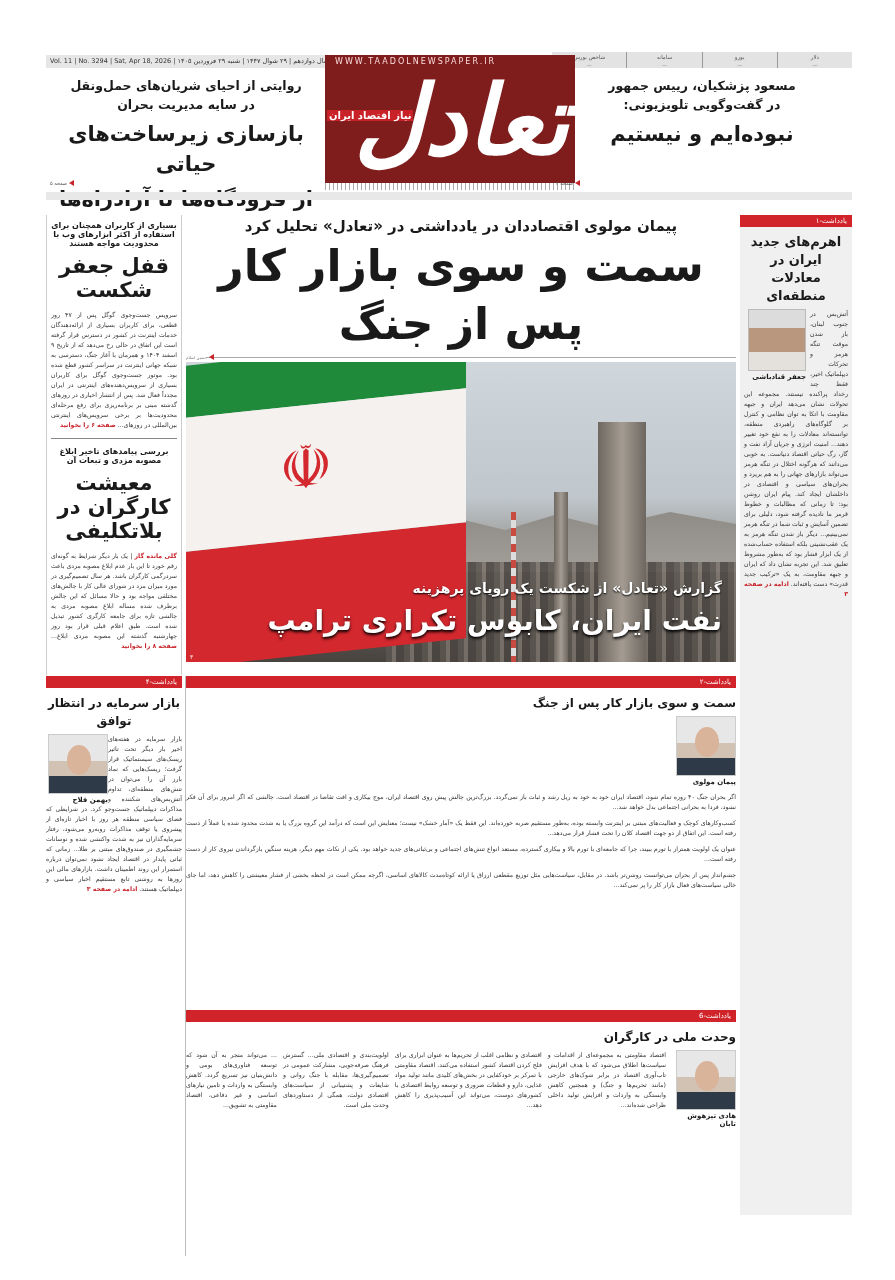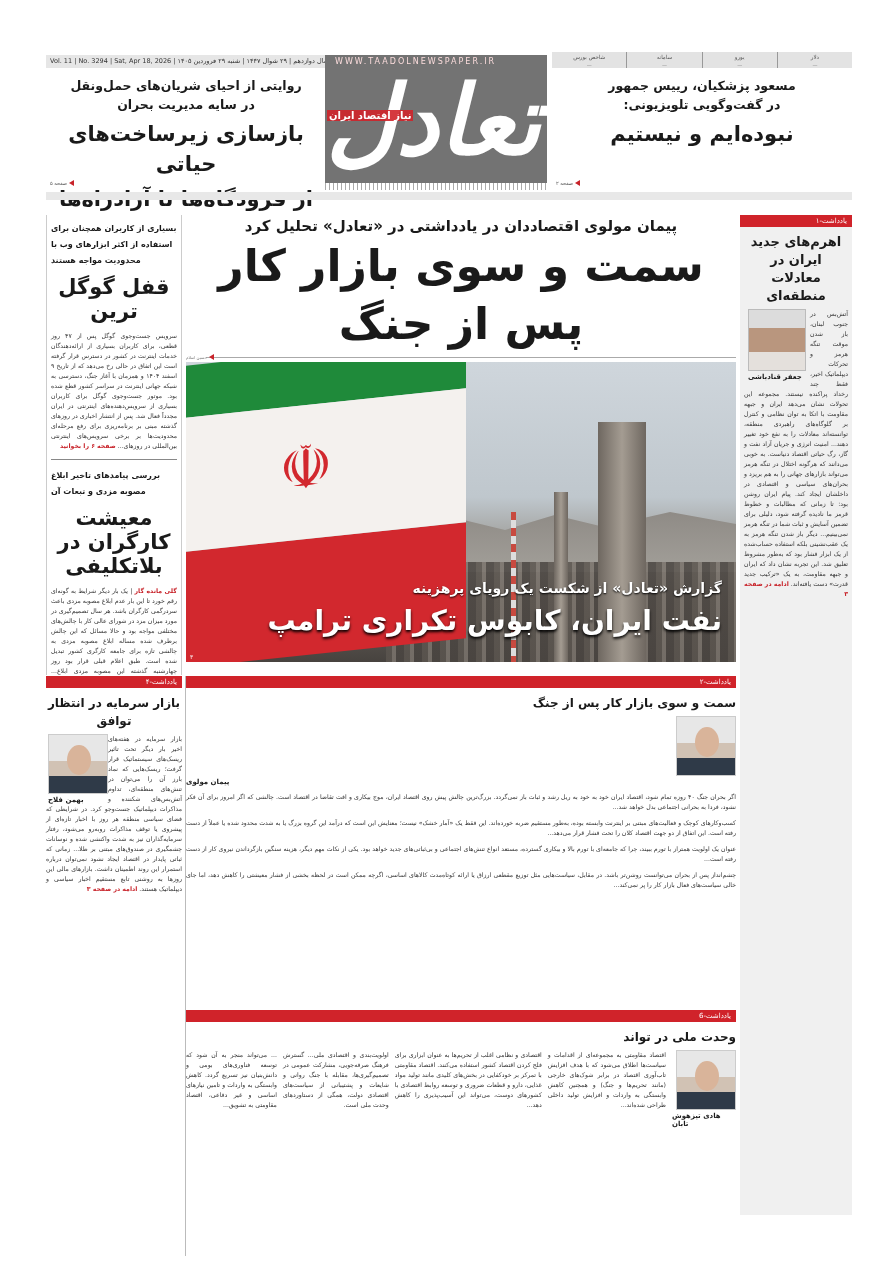--- a/index.html
+++ b/index.html
@@ -9,21 +9,21 @@
   .page { position: absolute; left: 46px; top: 52px; width: 806px; height: 1200px; }
 
   
   .date-bar { position: absolute; left: 0; top: 3px; width: 280px; height: 13px; background: #e6e6e6;
     font-size: 6.5px; line-height: 13px; color: #333; white-space: nowrap; overflow: hidden; direction: ltr; padding-left: 4px; }
   .ticker { position: absolute; right: 0; top: 0; width: 300px; height: 16px; background: #e3e3e3; display: flex; direction: rtl; }
   .ticker .cell { flex: 1; border-left: 1px solid #999; font-size: 5.5px; color: #555; text-align: center; line-height: 8px; padding-top: 1px; }
   .ticker .cell:last-child { border-left: none; }
   .ticker .cell .v { display: block; color: #888; font-size: 5px; }
 
-  .logo { position: absolute; left: 279px; top: 3px; width: 222px; height: 135px; background: #737373; overflow: hidden; }
+  .logo { position: absolute; left: 279px; top: 3px; width: 250px; height: 135px; background: #7f1d1d; overflow: hidden; }
   .logo .url { position: absolute; left: 10px; top: 2px; color: #fbdcdc; font-size: 8px; letter-spacing: 2px; font-family: "DejaVu Sans", sans-serif; direction: ltr; }
   .logo .brand { position: absolute; right: 6px; top: 10px; color: #fff; font-family: "DejaVu Serif", serif; font-weight: bold; font-size: 96px; line-height: 112px; font-style: italic; }
   .logo .slogan { position: absolute; left: 2px; top: 55px; color: #fff; font-size: 10px; font-weight: bold; background: rgba(208,35,42,.9); padding: 0 2px; }
   .logo .barcode { position: absolute; left: 0; bottom: 0; width: 100%; height: 7px; background: repeating-linear-gradient(90deg, #aaa 0 1px, #fff 1px 4px); }
 
   .top-story-left { position: absolute; left: 0; top: 24px; width: 280px; text-align: center; }
   .top-story-left .kicker { font-size: 12.5px; font-weight: bold; line-height: 19px; }
   .top-story-left .headline { font-size: 21px; font-weight: bold; line-height: 30px; margin-top: 5px; }
   .top-story-right { position: absolute; right: 0; top: 24px; width: 300px; text-align: center; }
   .top-story-right .kicker { font-size: 12.5px; font-weight: bold; line-height: 19px; }
@@ -32,21 +32,21 @@
   .page-ref .tri { width: 0; height: 0; border-top: 3px solid transparent; border-bottom: 3px solid transparent; border-right: 5px solid #c8232a; }
   .grey-rule { position: absolute; left: 0; width: 806px; height: 8px; background: #e8e8e8; top: 140px; }
 
   
   .col-left { position: absolute; left: 0; top: 163px; width: 136px; height: 460px; border: 1px solid #ccc; border-top: none; border-bottom: none; padding: 0 4px; }
   .col-right { position: absolute; right: 0; top: 163px; width: 112px; height: 1000px; background: #f0f0f0; }
   .center { position: absolute; left: 140px; top: 163px; width: 550px; }
 
   .section-bar { background: #d0232a; color: #fff; font-size: 7px; height: 12px; line-height: 12px; padding-right: 5px; }
 
-  .left-kicker { text-align: left; font-size: 8px; font-weight: bold; line-height: 16px; margin-top: 6px; }
+  .left-kicker { text-align: center; font-size: 8px; font-weight: bold; line-height: 9px; margin-top: 6px; }
   .left-headline { text-align: center; font-size: 21px; font-weight: bold; line-height: 24px; margin-top: 6px; }
   .body-text { font-size: 6.2px; line-height: 10px; color: #333; text-align: justify; }
   .body-text .more { color: #c8232a; font-weight: bold; }
   .divider { height: 1px; background: #888; margin: 8px 0; }
   .byline-inline { color: #c8232a; font-weight: bold; }
 
   .subhead { text-align: center; font-size: 15px; font-weight: bold; line-height: 22px; }
   .main-headline { text-align: center; font-size: 44px; font-weight: bold; line-height: 58px; letter-spacing: -1px; }
   .photo-credit-line { height: 1px; background: #aaa; margin: 4px 0 4px 20px; position: relative; }
   .photo-credit { position: absolute; left: -20px; top: -3px; font-size: 4px; color: #777; display: flex; gap: 2px; align-items: center; }
@@ -65,21 +65,21 @@
   .hero .flag .red { height: 40%; background: #d2282e; }
   .hero .flag .emblem { position: absolute; left: 110px; top: 25px; width: 60px; height: 75px; color: #d2282e; font-size: 60px; line-height: 75px; text-align: center; font-weight: bold; }
   .hero .overlay-kicker { position: absolute; right: 14px; top: 218px; color: #fff; font-size: 14px; font-weight: bold; text-shadow: 0 1px 2px #000; }
   .hero .overlay-headline { position: absolute; right: 14px; top: 242px; color: #fff; font-size: 28px; font-weight: bold; text-shadow: 0 2px 3px #000; }
   .hero .page-num { position: absolute; left: 4px; bottom: 2px; color: #fff; font-size: 6px; }
 
   .note-block { position: absolute; }
   .note-title { font-size: 12px; font-weight: bold; line-height: 18px; text-align: right; margin-top: 6px; }
   .author-photo { width: 60px; height: 60px; background: linear-gradient(180deg, #e7e7e7 0 45%, #d1c2b4 45% 70%, #2f3a48 70%); border: 1px solid #ccc; position: relative; }
   .author-photo .head { position: absolute; left: 18px; top: 10px; width: 24px; height: 30px; border-radius: 50%; background: #d9b49a; }
-  .author-name { font-size: 7px; font-weight: bold; text-align: left; margin-top: 2px; }
+  .author-name { font-size: 7px; font-weight: bold; text-align: right; margin-top: 2px; }
   .text-cols { display: flex; gap: 6px; }
   .text-cols > div { flex: 1; }
 
   .vrule { position: absolute; width: 1px; background: #bbb; }
 
   .right-title { font-size: 13px; font-weight: bold; text-align: center; line-height: 18px; margin: 6px 4px 4px; }
   .right-photo { float: left; width: 58px; height: 62px; margin: 0 4px 0 4px; background: linear-gradient(180deg, #dcdcdc 0 30%, #b9967e 30% 70%, #e4e0dc 70%); border: 1px solid #bbb; position: relative; }
 </style>
 </head>
 <body>
@@ -120,21 +120,21 @@
   </div>
   <div class="page-ref" style="left:510px; top:128px;">
     <span class="tri"></span>
       <span>صفحه ۲</span>
   </div>
 
   <div class="grey-rule"></div>
 
   <div class="col-left">
     <div class="left-kicker">بسیاری از کاربران همچنان برای استفاده از اکثر ابزارهای وب با محدودیت مواجه هستند</div>
-    <div class="left-headline">قفل گوگل ترین</div>
+    <div class="left-headline">قفل جعفر شکست</div>
     <p class="body-text" style="margin-top:8px;">
       <span>سرویس جست‌وجوی گوگل پس از ۴۷ روز قطعی، برای کاربران بسیاری از ارائه‌دهندگان خدمات اینترنت در کشور در دسترس قرار گرفته است این اتفاق در حالی رخ می‌دهد که از تاریخ ۹ اسفند ۱۴۰۴ و همزمان با آغاز جنگ، دسترسی به شبکه جهانی اینترنت در سراسر کشور قطع شده بود. موتور جست‌وجوی گوگل برای کاربران بسیاری از سرویس‌دهنده‌های اینترنتی در ایران مجدداً فعال شد. پس از انتشار اخباری در روزهای گذشته مبنی بر برنامه‌ریزی برای رفع مرحله‌ای محدودیت‌ها بر برخی سرویس‌های اینترنتی بین‌المللی در روزهای...</span>
       <span class="more">صفحه ۶ را بخوانید</span>
     </p>
     <div class="divider"></div>
     <div class="left-kicker">بررسی پیامدهای تاخیر ابلاغ مصوبه مزدی و تبعات آن</div>
     <div class="left-headline">معیشت کارگران در بلاتکلیفی</div>
     <p class="body-text" style="margin-top:8px;">
       <span class="byline-inline">گلی مانده گار</span> |
       <span>یک بار دیگر شرایط به گونه‌ای رقم خورد تا این بار عدم ابلاغ مصوبه مزدی باعث سردرگمی کارگران باشد. هر سال تصمیم‌گیری در مورد میزان مزد در شورای عالی کار با چالش‌های مختلفی مواجه بود و حالا مسائل که این چالش برطرف شده مساله ابلاغ مصوبه مزدی به چالشی تازه برای جامعه کارگری کشور تبدیل شده است. طبق اعلام قبلی قرار بود روز چهارشنبه گذشته این مصوبه مزدی ابلاغ...</span>
@@ -216,21 +216,21 @@
       </div>
       <p class="body-text">اگر بحران جنگ ۴۰ روزه تمام شود، اقتصاد ایران خود به خود به ریل رشد و ثبات باز نمی‌گردد. بزرگ‌ترین چالش پیش روی اقتصاد ایران، موج بیکاری و افت تقاضا در اقتصاد است. چالشی که اگر امروز برای آن فکر نشود، فردا به بحرانی اجتماعی بدل خواهد شد...</p>
       <p class="body-text">کسب‌وکارهای کوچک و فعالیت‌های مبتنی بر اینترنت وابسته بوده، به‌طور مستقیم ضربه خورده‌اند. این فقط یک «آمار خشک» نیست؛ معنایش این است که درآمد این گروه بزرگ یا به شدت محدود شده یا عملاً از دست رفته است. این اتفاق از دو جهت اقتصاد کلان را تحت فشار قرار می‌دهد...</p>
       <p class="body-text">عنوان یک اولویت همتراز با تورم ببیند، چرا که جامعه‌ای با تورم بالا و بیکاری گسترده، مستعد انواع تنش‌های اجتماعی و بی‌ثباتی‌های جدید خواهد بود. یکی از نکات مهم دیگر، هزینه سنگین بازگرداندن نیروی کار از دست رفته است...</p>
       <p class="body-text">چشم‌انداز پس از بحران می‌توانست روشن‌تر باشد. در مقابل، سیاست‌هایی مثل توزیع مقطعی ارزاق یا ارائه کوتاه‌مدت کالاهای اساسی، اگرچه ممکن است در لحظه بخشی از فشار معیشتی را کاهش دهد، اما جای خالی سیاست‌های فعال بازار کار را پر نمی‌کند...</p>
     </div>
   </div>
 
   <div class="note-block" style="left:140px; top:958px; width:550px;">
     <div class="section-bar">یادداشت-6</div>
-    <div class="note-title">وحدت ملی در تواند</div>
+    <div class="note-title">وحدت ملی در کارگران</div>
     <div class="text-cols" style="margin-top:4px;">
       <div style="flex:0 0 64px;">
         <div class="author-photo">
             <div class="head"></div>
           </div>
         <div class="author-name">هادی تیزهوش تابان</div>
       </div>
       <p class="body-text">اقتصاد مقاومتی به مجموعه‌ای از اقدامات و سیاست‌ها اطلاق می‌شود که با هدف افزایش تاب‌آوری اقتصاد در برابر شوک‌های خارجی (مانند تحریم‌ها و جنگ) و همچنین کاهش وابستگی به واردات و افزایش تولید داخلی طراحی شده‌اند...</p>
       <p class="body-text">اقتصادی و نظامی اغلب از تحریم‌ها به عنوان ابزاری برای فلج کردن اقتصاد کشور استفاده می‌کنند. اقتصاد مقاومتی با تمرکز بر خودکفایی در بخش‌های کلیدی مانند تولید مواد غذایی، دارو و قطعات ضروری و توسعه روابط اقتصادی با کشورهای دوست، می‌تواند این آسیب‌پذیری را کاهش دهد...</p>
       <p class="body-text">اولویت‌بندی و اقتصادی ملی... گسترش فرهنگ صرفه‌جویی، مشارکت عمومی در تصمیم‌گیری‌ها، مقابله با جنگ روانی و شایعات و پشتیبانی از سیاست‌های اقتصادی دولت، همگی از دستاوردهای وحدت ملی است.</p>

